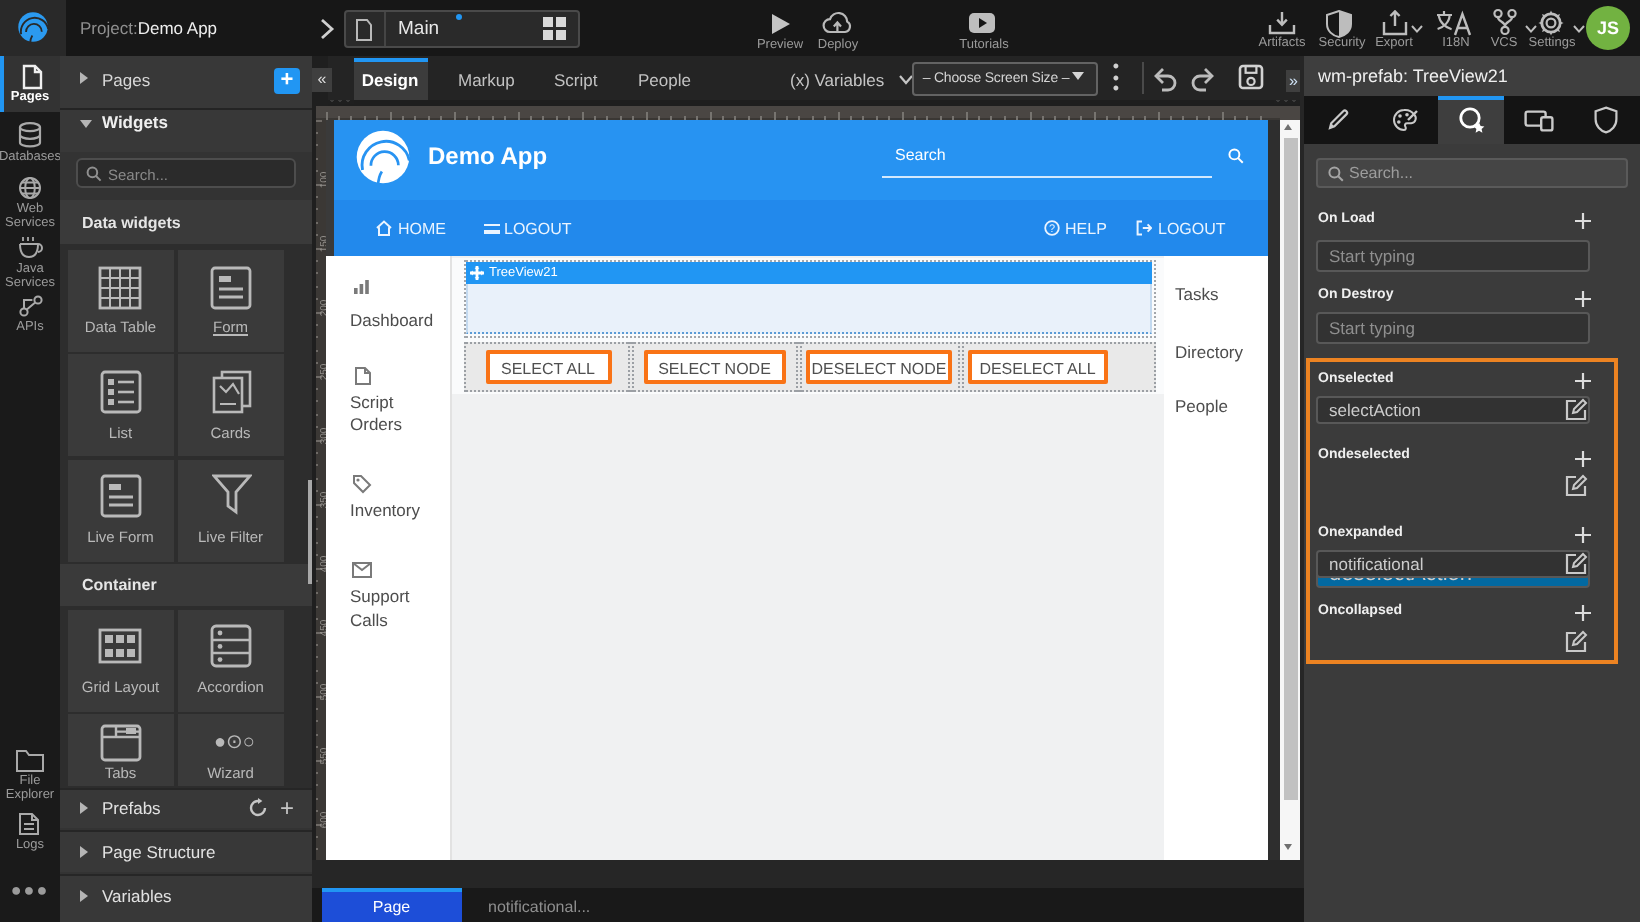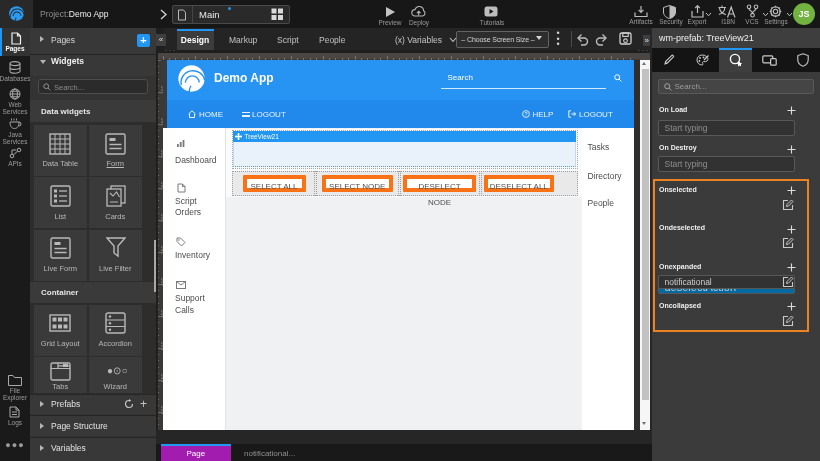--- a/index.html
+++ b/index.html
@@ -1,21 +1,21 @@
 <!DOCTYPE html>
 <html><head>
 <meta charset="utf-8">
 <style>
   * { margin:0; padding:0; box-sizing:border-box; }
   html,body { width:820px; height:461px; overflow:hidden; background:#1e1e1e;
     font-family:"Liberation Sans", sans-serif; }
   .abs { position:absolute; }
   #stage { position:relative; width:820px; height:461px; overflow:hidden; }
   .lbl { color:#9b9b9b; font-size:6.5px; text-align:center; }
-  .btn { height:17.5px; background:#fff; border:4px solid #f97316; border-radius:1px;
+  .btn { height:17.5px; background:#fff; border:2px solid #f97316; border-radius:1px;
          color:#4f4f4f; font-size:8px; text-align:center; line-height:16.5px; }
 </style>
 </head>
 <body>
 <div id="stage">
 
   <div class="abs" id="topbar" style="left:0;top:0;width:820px;height:28px;background:#171717;"></div>
   <div class="abs" style="left:0;top:0;width:33px;height:28px;background:#292929;"></div>
 
   <svg class="abs" style="left:8px;top:5px" width="17" height="17" viewBox="0 0 30 30">
@@ -596,20 +596,21 @@
   <svg class="abs" style="left:786.5px;top:144.7px" width="9" height="9" viewBox="0 0 9 9">
       <path d="M4.5 0.5 V8.5 M0.5 4.5 H8.5" stroke="#dcdcdc" stroke-width="1.1" fill="none"></path>
     </svg>
   <div class="abs" style="left:657.5px;top:156px;width:137.5px;height:16px;background:#323232;border:1px solid #585858;border-radius:2px;color:#8f8f8f;font-size:8.5px;line-height:15px;"><span style="margin-left:6px;">Start typing</span></div>
 
   <div class="abs" style="left:652.5px;top:178.5px;width:156px;height:153.5px;border:2.5px solid #ec8322;"></div>
   <div class="abs" style="left:659px;top:185.5px;font-size:7px;font-weight:bold;color:#efefef;">Onselected</div>
   <svg class="abs" style="left:786.5px;top:186.2px" width="9" height="9" viewBox="0 0 9 9">
       <path d="M4.5 0.5 V8.5 M0.5 4.5 H8.5" stroke="#dcdcdc" stroke-width="1.1" fill="none"></path>
     </svg>
+  <div class="abs" style="left:657.5px;top:197.5px;width:137.5px;height:14.5px;background:#323232;border:1px solid #585858;border-radius:2px;color:#cccccc;font-size:8.5px;line-height:13.5px;"><span style="margin-left:6px;">selectAction</span></div>
   <svg class="abs" style="left:782px;top:198.5px" width="12" height="12" viewBox="0 0 12 12">
     <path d="M10.5 6 V10.5 H1.5 V1.5 H6" fill="none" stroke="#c9c9c9" stroke-width="1.1"></path>
     <path d="M4.5 7.5 L5 5.5 L9.5 1 L11 2.5 L6.5 7 Z" fill="none" stroke="#c9c9c9" stroke-width="1"></path>
   </svg>
   <div class="abs" style="left:659px;top:224px;font-size:7px;font-weight:bold;color:#efefef;">Ondeselected</div>
   <svg class="abs" style="left:786.5px;top:224.7px" width="9" height="9" viewBox="0 0 9 9">
       <path d="M4.5 0.5 V8.5 M0.5 4.5 H8.5" stroke="#dcdcdc" stroke-width="1.1" fill="none"></path>
     </svg>
   <div class="abs" style="left:657.5px;top:235.5px;width:137.5px;height:14.5px;background:#0369a1;border:1px solid #585858;border-radius:2px;color:#cccccc;font-size:11px;line-height:13.5px;margin-top:44px;"><span style="margin-left:6px;">deselectAction</span></div>
   <svg class="abs" style="left:782px;top:236.5px" width="12" height="12" viewBox="0 0 12 12">
@@ -629,20 +630,20 @@
   <svg class="abs" style="left:786.5px;top:302.2px" width="9" height="9" viewBox="0 0 9 9">
       <path d="M4.5 0.5 V8.5 M0.5 4.5 H8.5" stroke="#dcdcdc" stroke-width="1.1" fill="none"></path>
     </svg>
   <svg class="abs" style="left:782px;top:314.5px" width="12" height="12" viewBox="0 0 12 12">
     <path d="M10.5 6 V10.5 H1.5 V1.5 H6" fill="none" stroke="#c9c9c9" stroke-width="1.1"></path>
     <path d="M4.5 7.5 L5 5.5 L9.5 1 L11 2.5 L6.5 7 Z" fill="none" stroke="#c9c9c9" stroke-width="1"></path>
   </svg>
 
   <div class="abs" id="breadcrumb" style="left:155.5px;top:430px;width:496.5px;height:13.5px;background:#262626;"></div>
   <div class="abs" id="bottomrow" style="left:155.5px;top:443.5px;width:496.5px;height:17.5px;background:#191919;"></div>
-  <div class="abs" style="left:160.5px;top:443.5px;width:70.5px;height:17.5px;background:#a21caf;border-top:2px solid #2196f3;color:#fff;font-size:8px;text-align:center;line-height:15px;">Page</div>
+  <div class="abs" style="left:160.5px;top:443.5px;width:70.5px;height:17.5px;background:#1d4ed8;border-top:2px solid #2196f3;color:#fff;font-size:8px;text-align:center;line-height:15px;">Page</div>
   <div class="abs" style="left:244px;top:449px;font-size:8px;color:#8f8f8f;">notificational...</div>
 
   <div class="abs" style="left:642.3px;top:62px;width:0;height:0;border-bottom:3.2px solid #6f6f6f;border-left:2.6px solid transparent;border-right:2.6px solid transparent;"></div>
   <div class="abs" style="left:641.6px;top:69.4px;width:7.4px;height:331px;background:#c1c1c1;"></div>
   <div class="abs" style="left:642.3px;top:421.5px;width:0;height:0;border-top:3.2px solid #6f6f6f;border-left:2.6px solid transparent;border-right:2.6px solid transparent;"></div>
 
 </div>
 
 </body></html>

